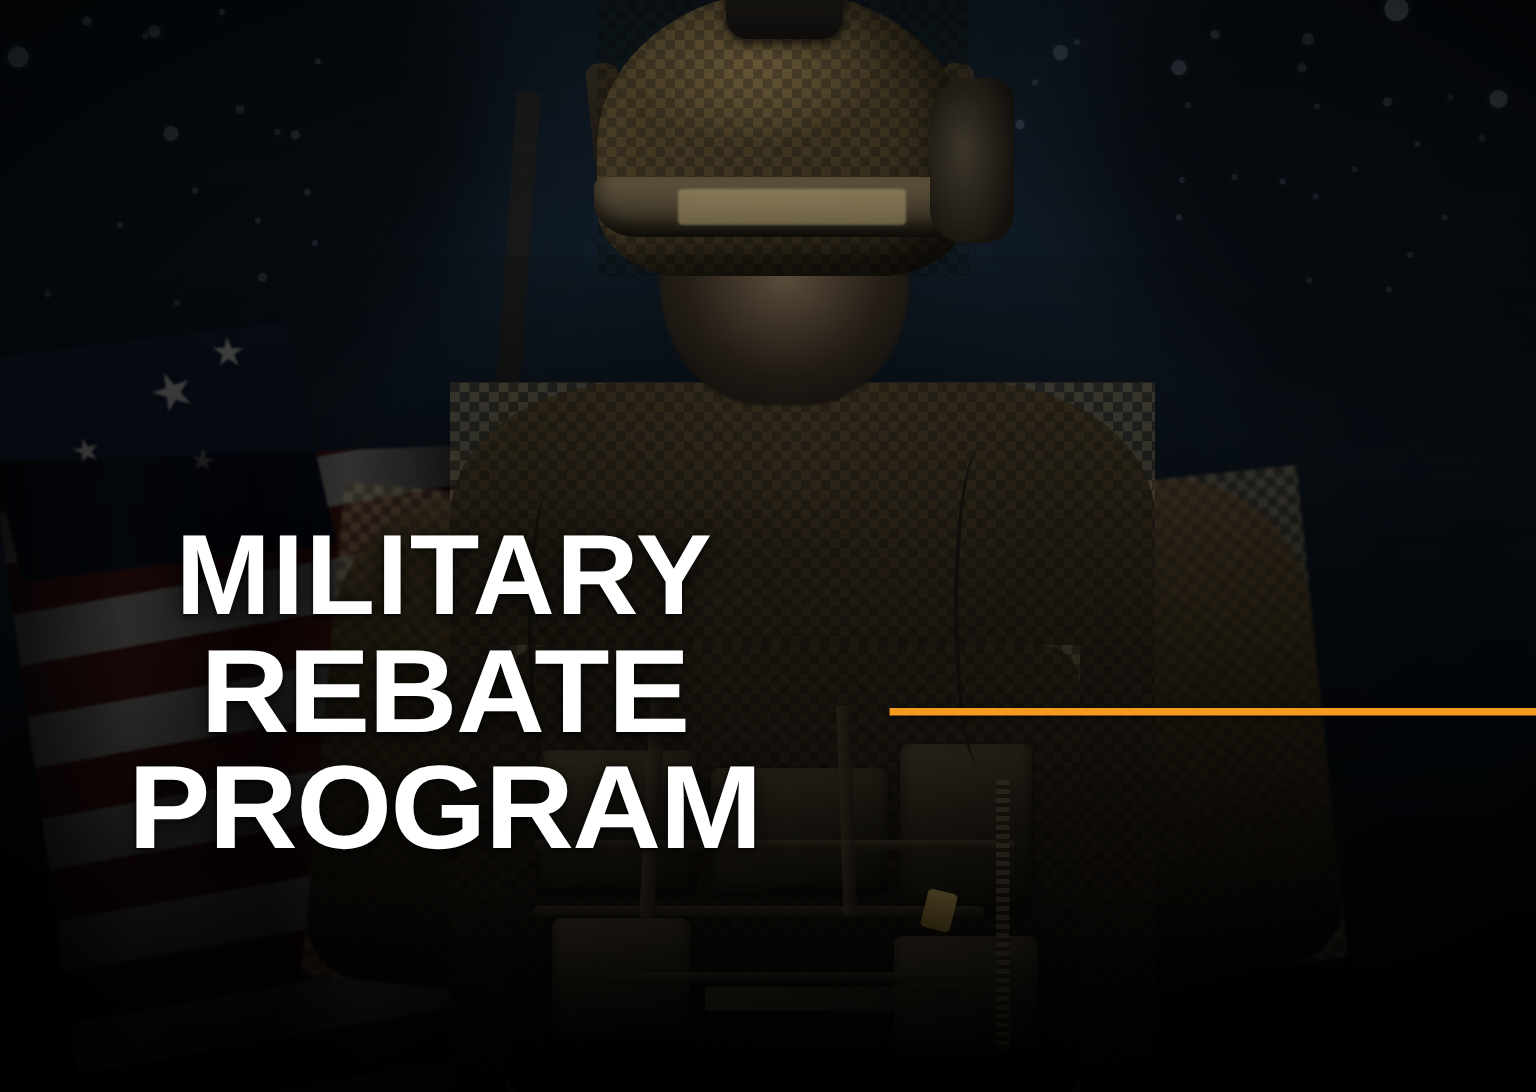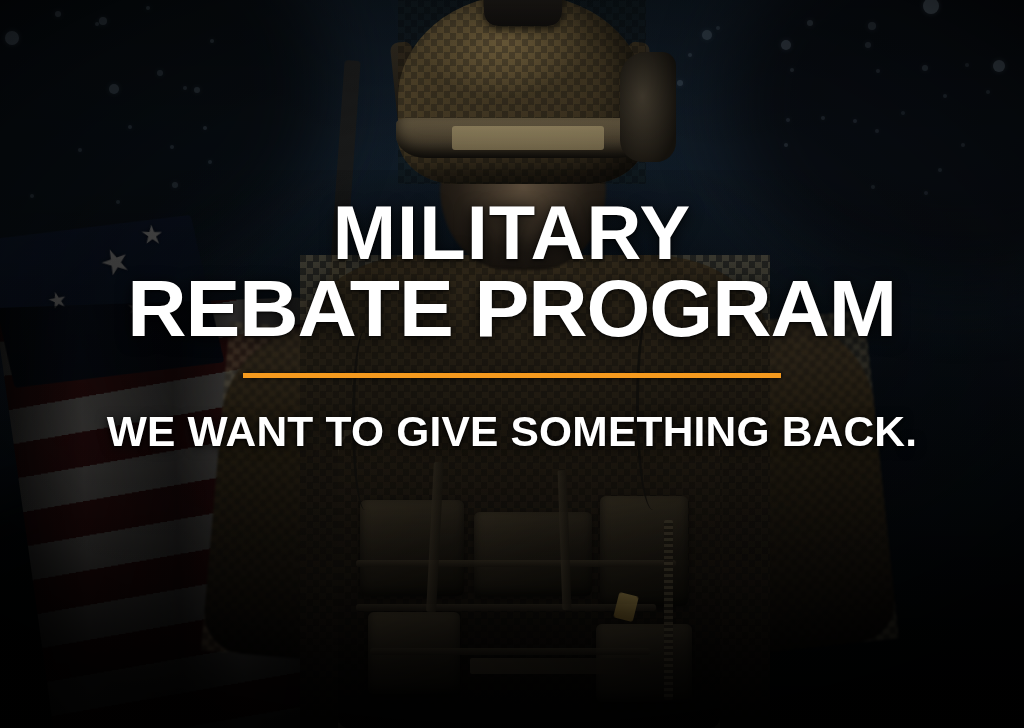--- a/index.html
+++ b/index.html
@@ -251,21 +251,21 @@
   
   .scrim {
     position:absolute; left:0; top:170px; width:1024px; height:390px;
     background:radial-gradient(ellipse 62% 70% at 50% 50%, rgba(0,0,0,.46) 0%, rgba(0,0,0,.20) 55%, rgba(0,0,0,0) 100%);
     pointer-events:none;
   }
 
   
   .content {
     position:absolute; inset:0;
-    display:flex; flex-direction:column;
+    display:flex; 
     align-items:center; justify-content:flex-start;
     padding-top:196px;
     text-align:center;
   }
 
   .headline {
     color:#ffffff;
     font-family:"Liberation Sans", sans-serif;
     font-weight:bold;
     font-size:76px;
@@ -430,17 +430,16 @@
   <div class="content">
 
     <h1 class="headline" style="color: rgb(255, 255, 255);">
       <span class="headline-l1">MILITARY</span>
       <span class="headline-l2">REBATE PROGRAM</span>
     </h1>
 
     <div class="rule" style="background: rgb(245, 154, 30); width: 538px; height: 5px;"></div>
 
     <h2 class="subhead" style="color: rgb(255, 255, 255);">
-      <span class="subhead-l2">WE WANT TO GIVE SOMETHING BACK.</span>
     </h2>
 
   </div>
 </div>
 
 </body></html>

